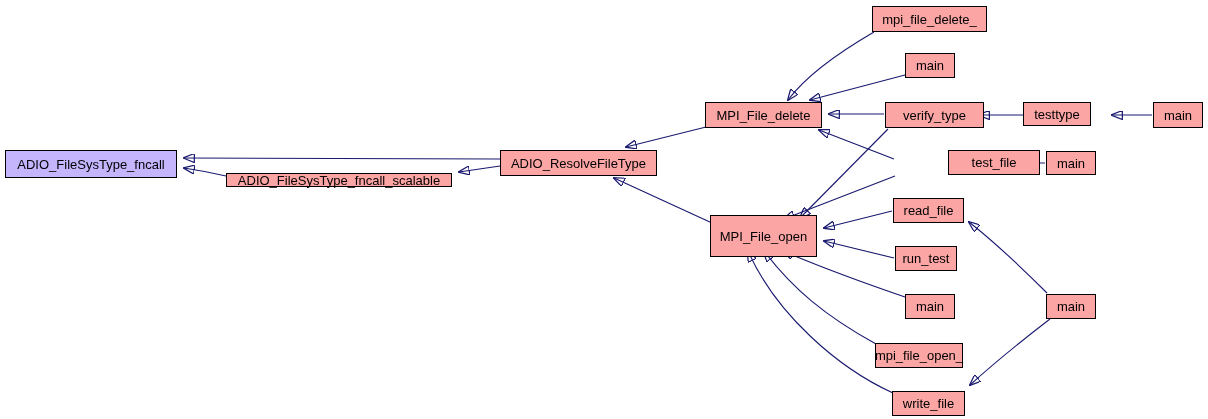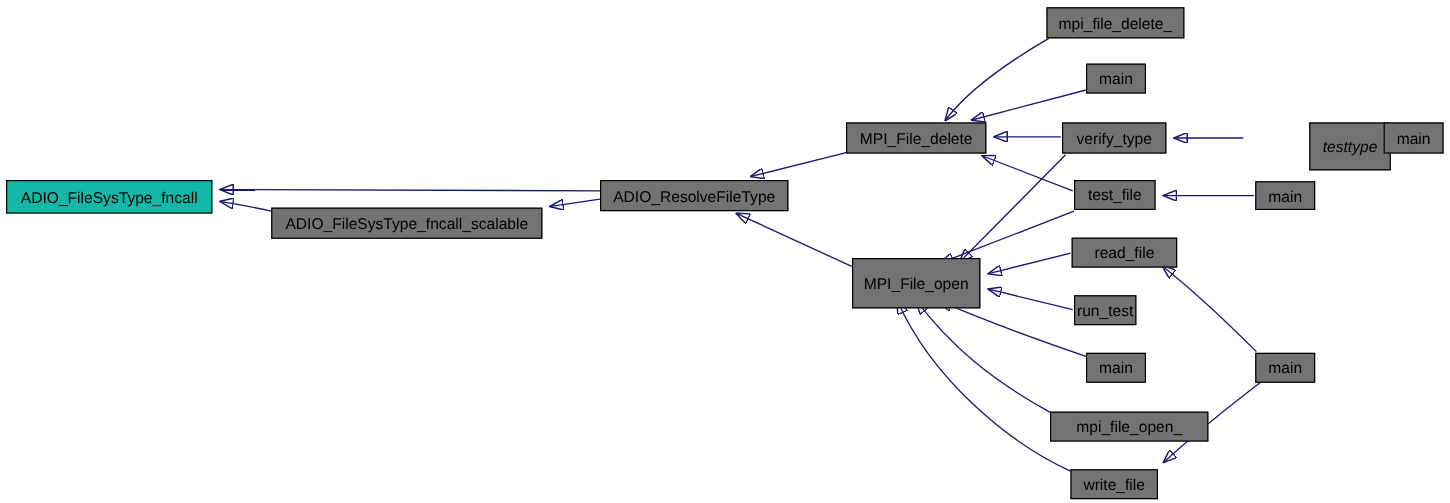--- a/index.html
+++ b/index.html
@@ -24,32 +24,32 @@
   }
   .edges path {
     fill: none;
     stroke: #191970;
     stroke-width: 1.1;
   }
   .node {
     position: absolute;
     box-sizing: border-box;
     border: 1px solid #000000;
-    background: #737373;
+    background: #fca5a5;
     color: #000000;
     font-size: 13px;
     text-align: center;
     white-space: nowrap;
     display: flex;
     align-items: center;
     justify-content: center;
     cursor: pointer;
   }
   .node.root {
-    background: #14b8a6;
+    background: #c4b5fd;
     cursor: default;
   }
 </style>
 </head>
 <body>
 
 <div class="canvas">
 
   <svg class="edges" viewBox="0 0 1208 419">
     <defs>
@@ -75,47 +75,47 @@
     <path d="M894,258 L824,241" marker-end="url(#arrow)"></path>
     <path d="M905,297 Q832,272 783,251" marker-end="url(#arrow)"></path>
     <path d="M876,344 C825,316 792,288 764,251" marker-end="url(#arrow)"></path>
     <path d="M893,393 C838,368 776,314 748,251" marker-end="url(#arrow)"></path>
     <path d="M1047,293 Q1002,248 969,222" marker-end="url(#arrow)"></path>
     <path d="M1050,319 Q1003,355 970,385" marker-end="url(#arrow)"></path>
   </svg>
 
   <div class="node root" style="left:5px; top:150px; width:172px; height:28px;">ADIO_FileSysType_fncall</div>
 
-  <div class="node" style="left:226px; top:173px; width:226px; height:26px;">ADIO_FileSysType_fncall_scalable</div>
+  <div class="node" style="left:226px; top:173px; width:226px; height:14px;">ADIO_FileSysType_fncall_scalable</div>
 
   <div class="node" style="left:500px; top:150px; width:157px; height:26px;text-align:right;">ADIO_ResolveFileType</div>
 
   <div class="node" style="left:705px; top:102px; width:117px; height:26px;">MPI_File_delete</div>
 
   <div class="node" style="left:710px; top:215px; width:107px; height:42px;">MPI_File_open</div>
 
   <div class="node" style="left:872px; top:6px; width:115px; height:26px;">mpi_file_delete_</div>
 
   <div class="node" style="left:905px; top:53px; width:50px; height:25px;">main</div>
 
-  <div class="node" style="left:885px; top:102px; width:87px; height:26px;">verify_type</div>
+  <div class="node" style="left:885px; top:102px; width:99px; height:26px;">verify_type</div>
 
-  <div class="node" style="left:1091px; top:102px; width:68px; height:40px;font-style:italic;">testtype</div>
+  <div class="node" style="left:1023px; top:102px; width:68px; height:24px;">testtype</div>
 
   <div class="node" style="left:1153px; top:102px; width:50px; height:26px;">main</div>
 
-  <div class="node" style="left:895px; top:150px; width:68px; height:25px;">test_file</div>
+  <div class="node" style="left:948px; top:150px; width:92px; height:25px;">test_file</div>
 
   <div class="node" style="left:1046px; top:151px; width:50px; height:24px;">main</div>
 
-  <div class="node" style="left:893px; top:198px; width:88px; height:25px;">read_file</div>
+  <div class="node" style="left:893px; top:198px; width:71px; height:25px;">read_file</div>
 
-  <div class="node" style="left:895px; top:246px; width:52px; height:25px;">run_test</div>
+  <div class="node" style="left:895px; top:246px; width:62px; height:25px;">run_test</div>
 
   <div class="node" style="left:905px; top:294px; width:50px; height:25px;">main</div>
 
   <div class="node" style="left:1046px; top:294px; width:50px; height:25px;">main</div>
 
-  <div class="node" style="left:875px; top:343px; width:132px; height:25px;">mpi_file_open_</div>
+  <div class="node" style="left:875px; top:343px; width:88px; height:25px;">mpi_file_open_</div>
 
   <div class="node" style="left:892px; top:391px; width:73px; height:25px;text-align:center;">write_file</div>
 
 </div>
 
 </body></html>

